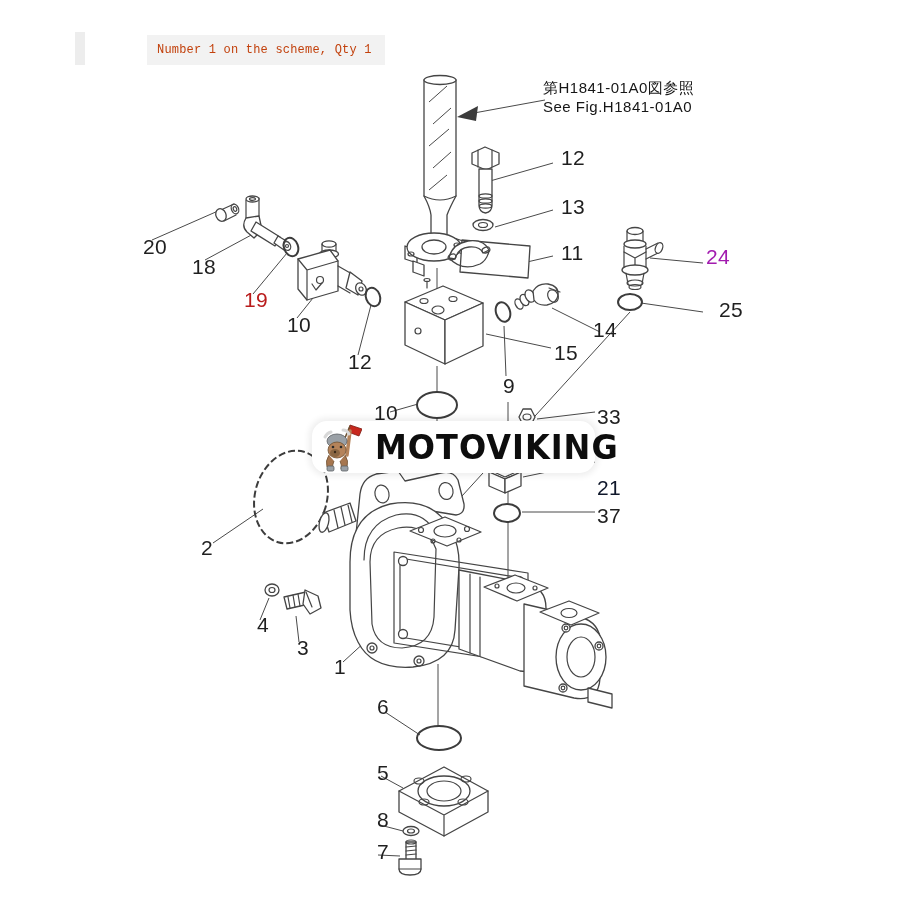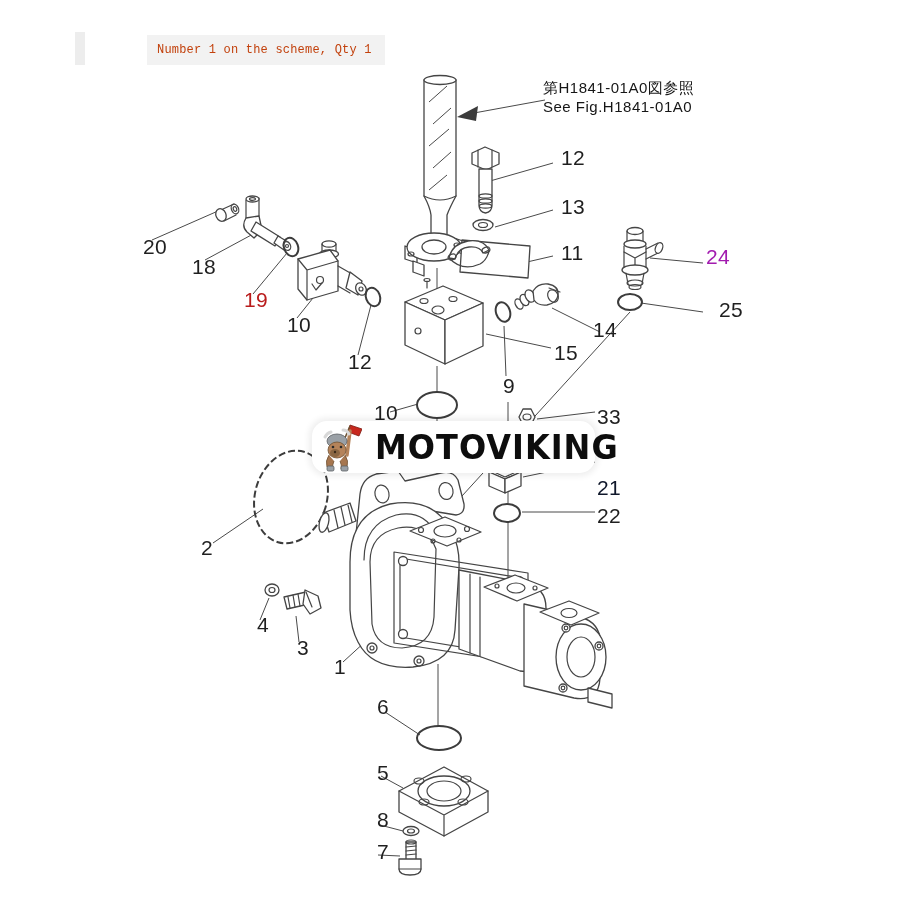--- a/index.html
+++ b/index.html
@@ -328,21 +328,21 @@
     <div class="part-label" style="left: 561px; top: 146px; color: rgb(31, 31, 31);">12</div>
     <div class="part-label" style="left: 561px; top: 195px; color: rgb(31, 31, 31);">13</div>
     <div class="part-label" style="left: 593px; top: 318px; color: rgb(31, 31, 31);">14</div>
     <div class="part-label" style="left: 554px; top: 341px; color: rgb(31, 31, 31);">15</div>
     <div class="part-label" style="left: 287px; top: 313px; color: rgb(31, 31, 31);">10</div>
     <div class="part-label" style="left: 348px; top: 350px; color: rgb(31, 31, 31);">12</div>
     <div class="part-label" style="left: 192px; top: 255px; color: rgb(31, 31, 31);">18</div>
     <div class="part-label" style="left: 244px; top: 288px; color: #b91c1c;">19</div>
     <div class="part-label" style="left: 143px; top: 235px; color: rgb(31, 31, 31);">20</div>
     <div class="part-label" style="left: 597px; top: 476px; color: #0f172a;">21</div>
-    <div class="part-label" style="left: 597px; top: 504px; color: rgb(31, 31, 31);">22</div>
+    <div class="part-label" style="left: 597px; top: 504px; color: rgb(31, 31, 31);">37</div>
     <div class="part-label" style="left: 597px; top: 405px; color: rgb(31, 31, 31);">33</div>
     <div class="part-label" style="left: 706px; top: 245px; color: #a21caf;">24</div>
     <div class="part-label" style="left: 719px; top: 298px; color: rgb(31, 31, 31);">25</div>
   </div>
 
 <div class="logo-pill">
   <svg class="mascot" width="42" height="50" viewBox="0 0 42 50">
     <path d="M30 3 l12 4 l-3 7 l-11 -4 z" fill="#c8281e" stroke="#7e1a12" stroke-width="0.8"></path>
     <path d="M30 4 L19 30" stroke="#6e5233" stroke-width="1.6" fill="none"></path>
     <path d="M27 33 L30 9" stroke="#b5835a" stroke-width="3.5" fill="none" stroke-linecap="round"></path>

